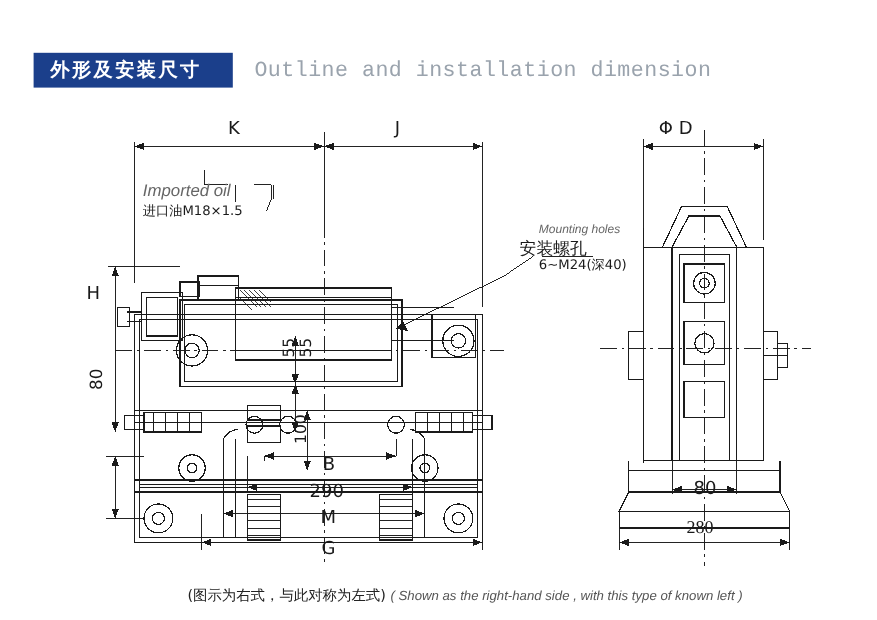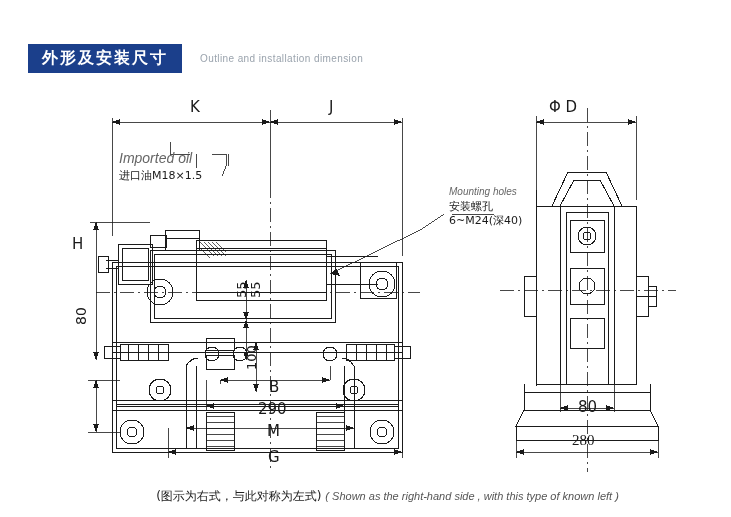--- a/index.html
+++ b/index.html
@@ -2,24 +2,24 @@
 <html><head>
 <meta charset="utf-8">
 <style>
   html,body{margin:0;padding:0;background:#fff;}
   body{width:731px;height:517px;position:relative;font-family:"Liberation Sans",sans-serif;overflow:hidden;}
   .page{position:absolute;inset:0;background:#ffffff;}
 
   
   .hdr{position:absolute;left:28px;top:44px;display:flex;align-items:center;}
   .hdr-badge{background:#1b3f8b;color:#fff;font-size:16px;font-weight:bold;
-             padding:6px 14px 7px 14px;letter-spacing:2px;line-height:1;
+             padding:6px 26px 7px 14px;letter-spacing:2px;line-height:1;
              font-family:"DejaVu Sans",sans-serif;}
-  .hdr-en{color:#9aa3ad;font-size:10px;margin-left:18px;letter-spacing:.4px;
-          font-family:Liberation Sans, sans-serif;}
+  .hdr-en{color:#9aa3ad;font-size:18px;margin-left:18px;letter-spacing:.4px;
+          font-family:Liberation Mono, monospace;}
 
   
   .canvas{position:absolute;left:0;top:80px;width:731px;height:420px;}
   svg{display:block;}
 
   .cap{position:absolute;font-family:"DejaVu Sans",sans-serif;color:#1a1a1a;}
   .foot{position:absolute;left:0;right:0;top:488px;text-align:center;font-size:12px;
         color:#222;font-family:"DejaVu Sans",sans-serif;padding-left:44px;}
   .foot .en{color:#555;font-size:11px;font-style:italic;font-family:"Liberation Sans",sans-serif;}
 </style>
@@ -290,21 +290,21 @@
   <div class="cap" style="left:267px;top:422px;font-size:15px;">M</div>
   <div class="cap" style="left:268px;top:448px;font-size:15px;">G</div>
   <div class="cap" style="left:549px;top:98px;font-size:15px;">Φ D</div>
   <div class="cap" style="left:578px;top:398px;font-size:15px;">80</div>
   <div class="cap" style="left:572px;top:432px;font-size:15px;font-family:Liberation Serif, serif;">280</div>
 
   <div class="cap" style="left:119px;top:132px;font-size:11px;margin-top:36px;">进口油M18×1.5</div>
   <div class="cap" style="left:119px;top:150px;font-size:14px;font-style:italic;color:#666;font-family:'Liberation Sans',sans-serif;">Imported oil</div>
 
   <div class="cap" style="left:449px;top:186px;font-size:10px;font-style:italic;color:#666;font-family:'Liberation Sans',sans-serif;">Mounting holes</div>
-  <div class="cap" style="left:449px;top:199px;font-size:11px;">安装螺孔</div>
+  <div class="cap" style="left:433px;top:199px;font-size:14px;">安装螺孔</div>
   <div class="cap" style="left:449px;top:213px;font-size:11px;">6~M24(深40)</div>
 
   <div class="foot">
     <span>(图示为右式，与此对称为左式)</span>
     <span class="en">( Shown as the right-hand side , with this type of known left )</span>
   </div>
 
 </div>
 
 </body></html>

